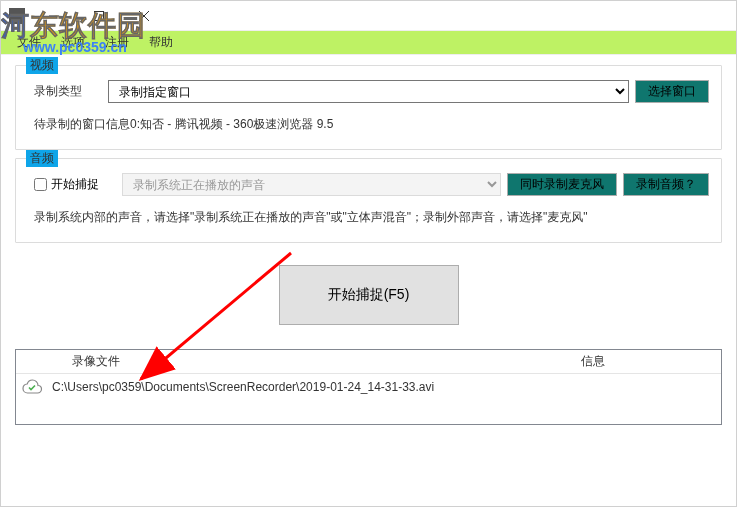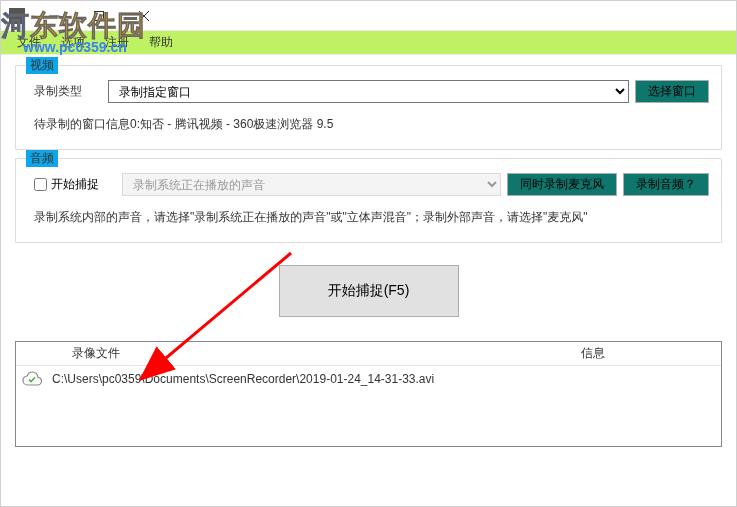--- a/index.html
+++ b/index.html
@@ -151,30 +151,30 @@
       padding-left: 6px;
     }
     .checkbox-wrap input { margin-right: 4px; }
     .capture-btn-wrap {
       display: flex;
       justify-content: center;
       padding: 14px 0;
     }
     .capture-btn {
       width: 180px;
-      height: 52px;
+      height: 60px;
       border: 1px solid #adadad;
       background: #e1e1e1;
       font-size: 14px;
       cursor: pointer;
       font-family: inherit;
     }
     .list-area {
       border: 1px solid #828790;
-      height: 106px;
+      height: 76px;
       margin: 0 14px;
       background: #fff;
     }
     .list-header {
       display: flex;
       height: 24px;
       align-items: center;
       border-bottom: 1px solid #e5e5e5;
     }
     .col-icon { width: 32px; }

